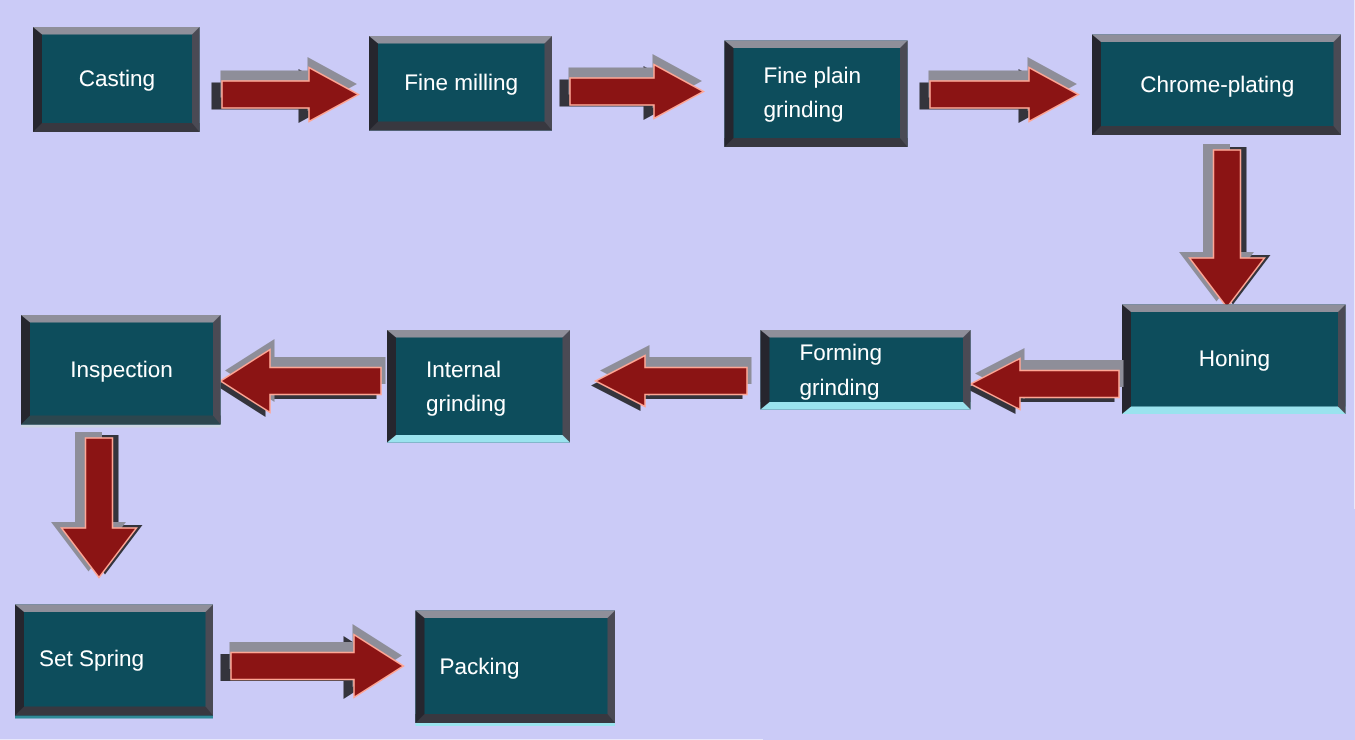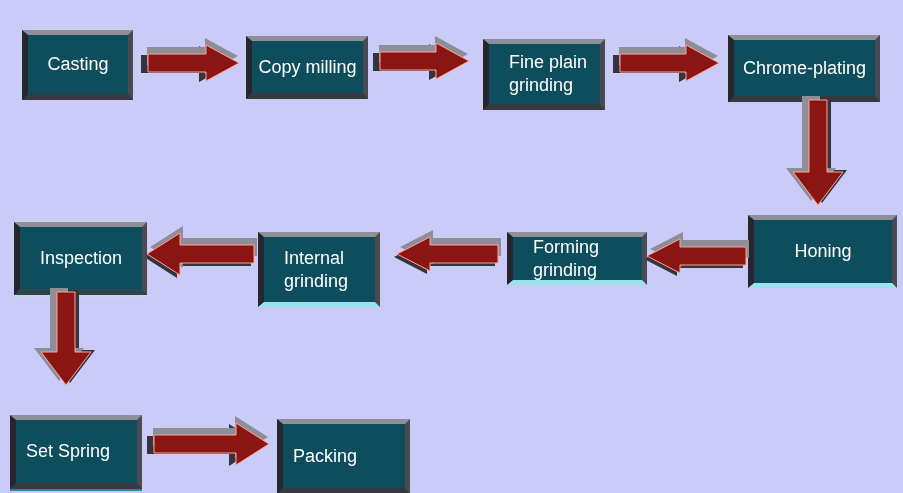--- a/index.html
+++ b/index.html
@@ -10,21 +10,21 @@
   }
   .box{
     position:absolute;box-sizing:border-box;
     background:var(--node_fill,#0d4d5c);
     color:var(--node_text,#ffffff);
     display:flex;align-items:center;
     border-top:5px solid var(--edge_top,#8f8f9a);
     border-left:6px solid var(--edge_left,#26262e);
     border-right:5px solid var(--edge_right,#4a4a54);
     border-bottom:6px solid var(--edge_bottom_dark,#383840);
-    font-size:18px;line-height:23px;margin-top:12px;
+    font-size:15px;line-height:23px;
   }
   .box .label{white-space:pre-line;}
   .box.center{justify-content:center;text-align:center;}
   .box.tight-left{padding-left:20px;}
   .box.pad-left{padding-left:10px;}
   .box.cyan-bottom{border-bottom:5px solid var(--edge_bottom_cyan,#9ae3ee);}
   .box.light-under{border-bottom:6px solid #2c464e;box-shadow:0 2px 0 0 var(--edge_under_light,#cdd5e3);}
   .box.teal-under{box-shadow:0 2px 0 0 var(--edge_under_teal,#2f8a98);align-items:center;}
   .box.cyan-under{box-shadow:0 2px 0 0 var(--edge_bottom_cyan,#9ae3ee);}
   .arrow{position:absolute;overflow:visible;}
@@ -38,41 +38,41 @@
     <span class="label">Casting</span>
   </div>
 
   <svg class="arrow" style="left:140px;top:36px;" width="100" height="48">
       <polygon points="1,19 59,19 59,10 92,28 59,46 59,37 1,37" fill="#34343c"></polygon>
       <polygon points="7,11 65,11 65,2 98,20 65,38 65,29 7,29" fill="#8e8e99"></polygon>
       <polygon points="8,18 66,18 66,9 99,27 66,45 66,36 8,36" fill="#8b1414" stroke="#ffa695" stroke-width="1"></polygon>
     </svg>
 
   <div class="box center" style="left:246px;top:24px;width:122px;height:63px;">
-    <span class="label">Copy milling</span>
+    <span class="label">Fine milling</span>
   </div>
 
   <svg class="arrow" style="left:372px;top:34px;" width="98" height="48">
       <polygon points="1,19 57,19 57,10 90,28 57,46 57,37 1,37" fill="#34343c"></polygon>
       <polygon points="7,11 63,11 63,2 96,20 63,38 63,29 7,29" fill="#8e8e99"></polygon>
       <polygon points="8,18 64,18 64,9 97,27 64,45 64,36 8,36" fill="#8b1414" stroke="#ffa695" stroke-width="1"></polygon>
     </svg>
 
   <div class="box tight-left" style="left:483px;top:27px;width:122px;height:71px;">
     <span class="label">Fine plain
 grinding</span>
   </div>
 
   <svg class="arrow" style="left:612px;top:36px;" width="108" height="48">
       <polygon points="1,19 67,19 67,10 100,28 67,46 67,37 1,37" fill="#34343c"></polygon>
       <polygon points="7,11 73,11 73,2 106,20 73,38 73,29 7,29" fill="#8e8e99"></polygon>
       <polygon points="8,18 74,18 74,9 107,27 74,45 74,36 8,36" fill="#8b1414" stroke="#ffa695" stroke-width="1"></polygon>
     </svg>
 
-  <div class="box center" style="left:728px;top:23px;width:152px;height:67px;">
+  <div class="box center" style="left:728px;top:23px;width:166px;height:67px;">
     <span class="label">Chrome-plating</span>
   </div>
 
   <svg class="arrow" style="left:782px;top:94px;" width="64" height="112">
       <polygon points="31,4 31,76 15,76 40,109 65,76 49,76 49,4" fill="#34343c"></polygon>
       <polygon points="20,2 20,74 4,74 29,107 54,74 38,74 38,2" fill="#8e8e99"></polygon>
       <polygon points="27,6 27,78 11,78 36,111 61,78 45,78 45,6" fill="#8b1414" stroke="#ffa695" stroke-width="1"></polygon>
     </svg>
 
   <div class="box center cyan-bottom" style="left:748px;top:203px;width:149px;height:73px;">

